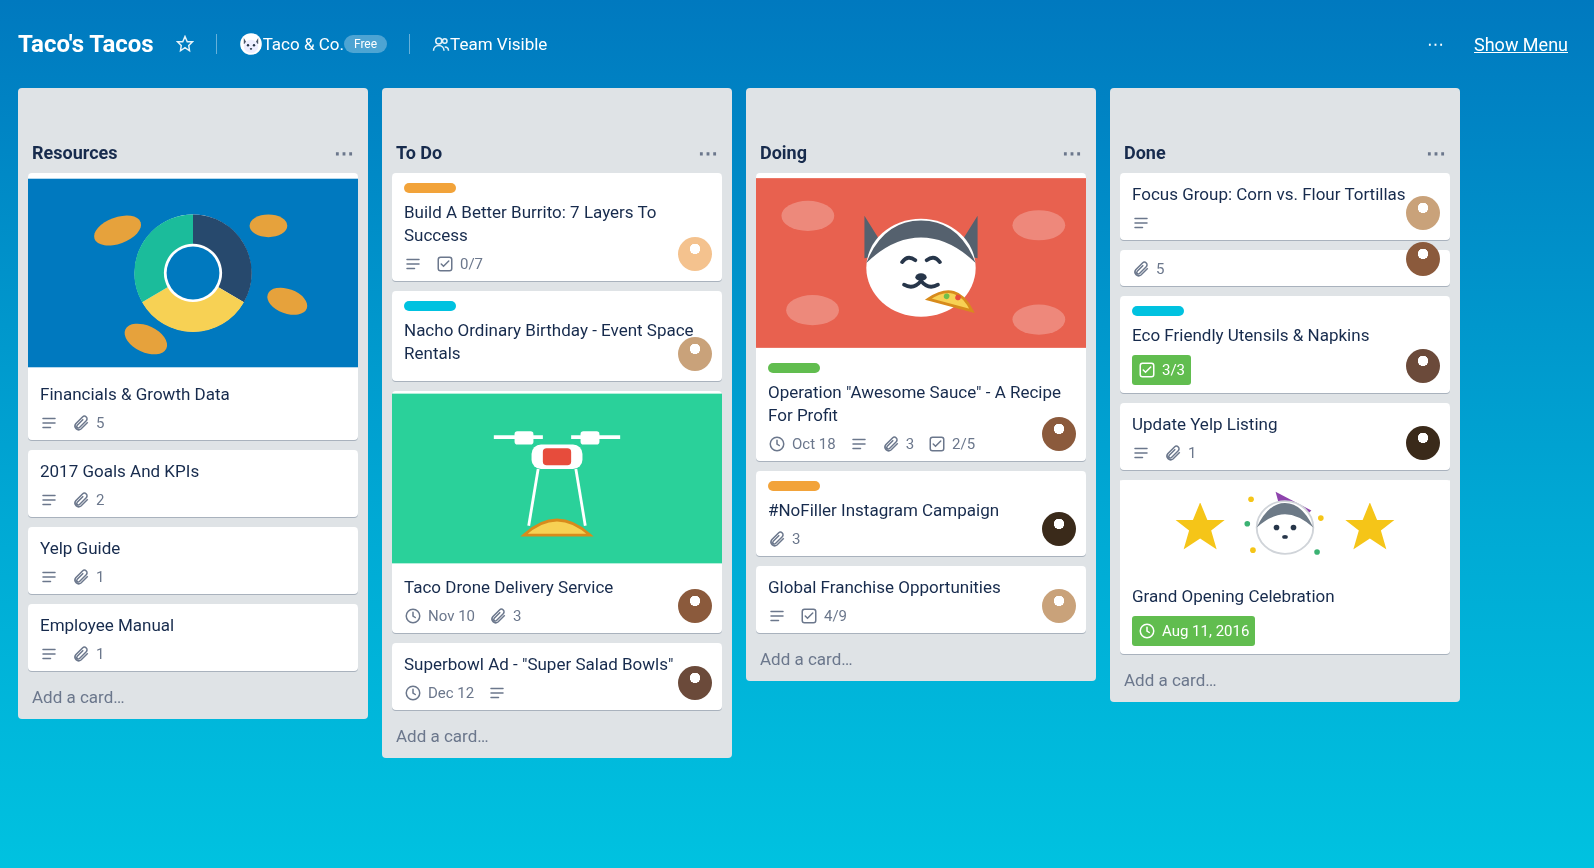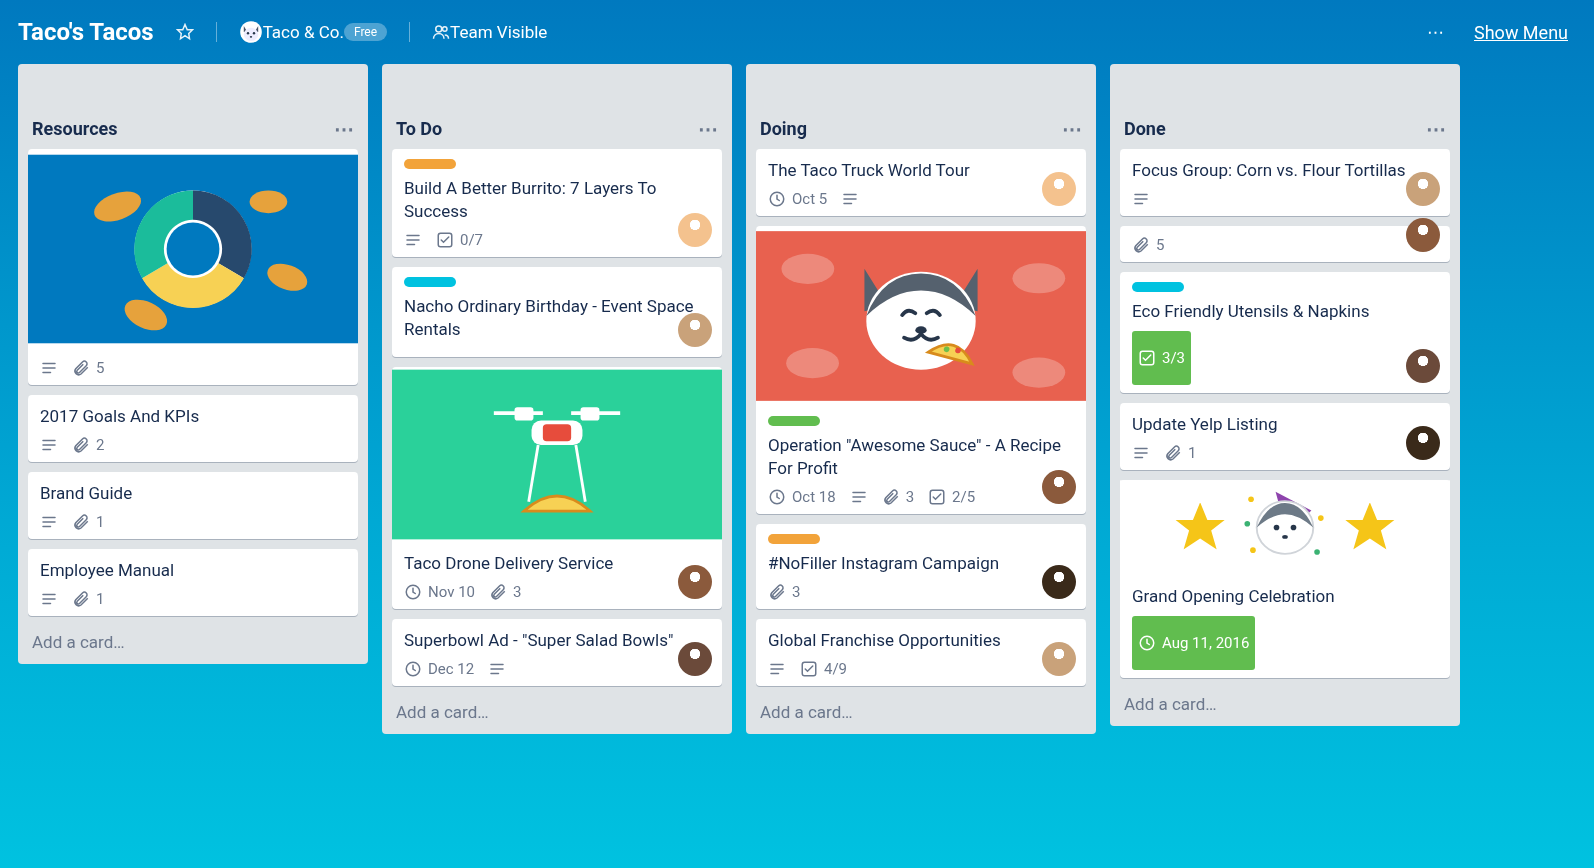--- a/index.html
+++ b/index.html
@@ -3,21 +3,21 @@
 <meta charset="utf-8">
 <style>
   html,body{margin:0;padding:0;height:100%;}
   body{
     font-family:-apple-system,BlinkMacSystemFont,"Segoe UI",Roboto,Helvetica,Arial,sans-serif;
     background:linear-gradient(180deg,#0079bf 0%,#00a9d4 60%,#00c2e0 100%);
     width:1594px;height:868px;overflow:hidden;color:#172b4d;
   }
   
   .board-header{
-    display:flex;align-items:center;gap:14px;padding:12px 18px;height:40px;
+    display:flex;align-items:center;gap:14px;padding:24px 18px;height:40px;
     color:#fff;font-size:17px;
   }
   .board-title{font-size:24px;font-weight:700;color:#fff}
   .hdr-btn{display:flex;align-items:center;gap:0;padding:4px 8px;border-radius:3px;color:#fff;cursor:pointer}
   .hdr-divider{width:1px;height:20px;background:rgba(255,255,255,.4)}
   .pill{background:rgba(255,255,255,.3);border-radius:12px;padding:2px 10px;font-size:12px}
   .spacer{flex:1}
   .show-menu{font-size:18px;text-decoration:underline;font-weight:400}
   svg{display:block}
   .icon{opacity:.9}
@@ -39,21 +39,21 @@
   .card{
     background:#fff;border-radius:4px;box-shadow:0 1px 0 rgba(9,30,66,.25);
     padding:10px 12px 8px;font-size:17px;color:#172b4d;cursor:pointer;position:relative;
   }
   .card-cover{display:block;border-radius:4px 4px 0 0;margin:-10px -12px 10px;}
   .labels{display:flex;gap:4px;margin-bottom:8px}
   .label{height:10px;width:52px;border-radius:5px}
   .card-title{line-height:1.35;margin-bottom:8px}
   .badges{display:flex;align-items:center;gap:14px;color:#6b778c;font-size:15px;flex-wrap:wrap}
   .badge{display:flex;align-items:center;gap:6px}
-  .badge.hi{background:#61bd4f;color:#fff;border-radius:3px;padding:18px 6px}
+  .badge.hi{background:#61bd4f;color:#fff;border-radius:3px;padding:6px 6px}
   .avatar{position:absolute;right:10px;bottom:10px;width:34px;height:34px;border-radius:50%;
     background:#dfe3e6;background-size:cover}
   .add-card{padding:12px 14px;color:#6b778c;font-size:17px;cursor:pointer}
   
   .cover{display:flex;align-items:center;justify-content:center}
   .cover svg{width:100%;height:100%}
   
   .husky-icon{width:24px;height:24px}
 </style>
 </head>
@@ -113,20 +113,21 @@
       <circle r="28" fill="#0079bf"></circle>
     </g>
     <g fill="#e6a23c">
                 <ellipse cx="95" cy="55" rx="26" ry="14" transform="rotate(-20 95 55)"></ellipse>
                 <ellipse cx="255" cy="50" rx="20" ry="12"></ellipse>
                 <ellipse cx="275" cy="130" rx="22" ry="13" transform="rotate(20 275 130)"></ellipse>
                 <ellipse cx="125" cy="170" rx="24" ry="14" transform="rotate(25 125 170)"></ellipse>
               </g>
   </svg>
 </div>
+          <div class="card-title">Financials &amp; Growth Data</div>
           <div class="badges">
             <span class="badge">
               <svg width="18" height="18">
                 <use href="#i-desc"></use>
               </svg>
             </span>
             <span class="badge">
               <svg width="18" height="18">
                 <use href="#i-attach"></use>
               </svg>
@@ -144,21 +145,21 @@
             </span>
             <span class="badge">
               <svg width="18" height="18">
                 <use href="#i-attach"></use>
               </svg>
               <span>2</span>
             </span>
           </div>
         </div>
         <div class="card">
-          <div class="card-title">Brand Guide</div>
+          <div class="card-title">Yelp Guide</div>
           <div class="badges">
             <span class="badge">
               <svg width="18" height="18">
                 <use href="#i-desc"></use>
               </svg>
             </span>
             <span class="badge">
               <svg width="18" height="18">
                 <use href="#i-attach"></use>
               </svg>
@@ -275,37 +276,20 @@
         </div>
       </div>
     <div class="add-card">Add a card…</div>
     </div>
     <div class="list">
     <div class="list-header">
       <span>Doing</span>
       <span class="list-menu">⋯</span>
     </div>
     <div class="cards">
-        <div class="card">
-          <div class="card-title">The Taco Truck World Tour</div>
-          <div class="badges">
-            <span class="badge">
-              <svg width="18" height="18">
-                <use href="#i-clock"></use>
-              </svg>
-              <span>Oct 5</span>
-            </span>
-            <span class="badge">
-              <svg width="18" height="18">
-                <use href="#i-desc"></use>
-              </svg>
-            </span>
-          </div>
-          <div class="avatar" style="background: radial-gradient(circle at 50% 35%, rgb(255, 255, 255) 0px, rgb(255, 255, 255) 18%, rgb(244, 194, 142) 19%, rgb(244, 194, 142) 100%);"></div>
-        </div>
         <div class="card">
           <div class="cover card-cover" style="height: 180px;">
   <svg viewBox="0 0 350 180">
     <rect width="350" height="180" fill="#e8614f"></rect>
     <g opacity=".25" fill="#fff">
                 <ellipse cx="55" cy="40" rx="28" ry="16"></ellipse>
                 <ellipse cx="300" cy="50" rx="28" ry="16"></ellipse>
                 <ellipse cx="60" cy="140" rx="28" ry="16"></ellipse>
                 <ellipse cx="300" cy="150" rx="28" ry="16"></ellipse>
               </g>

